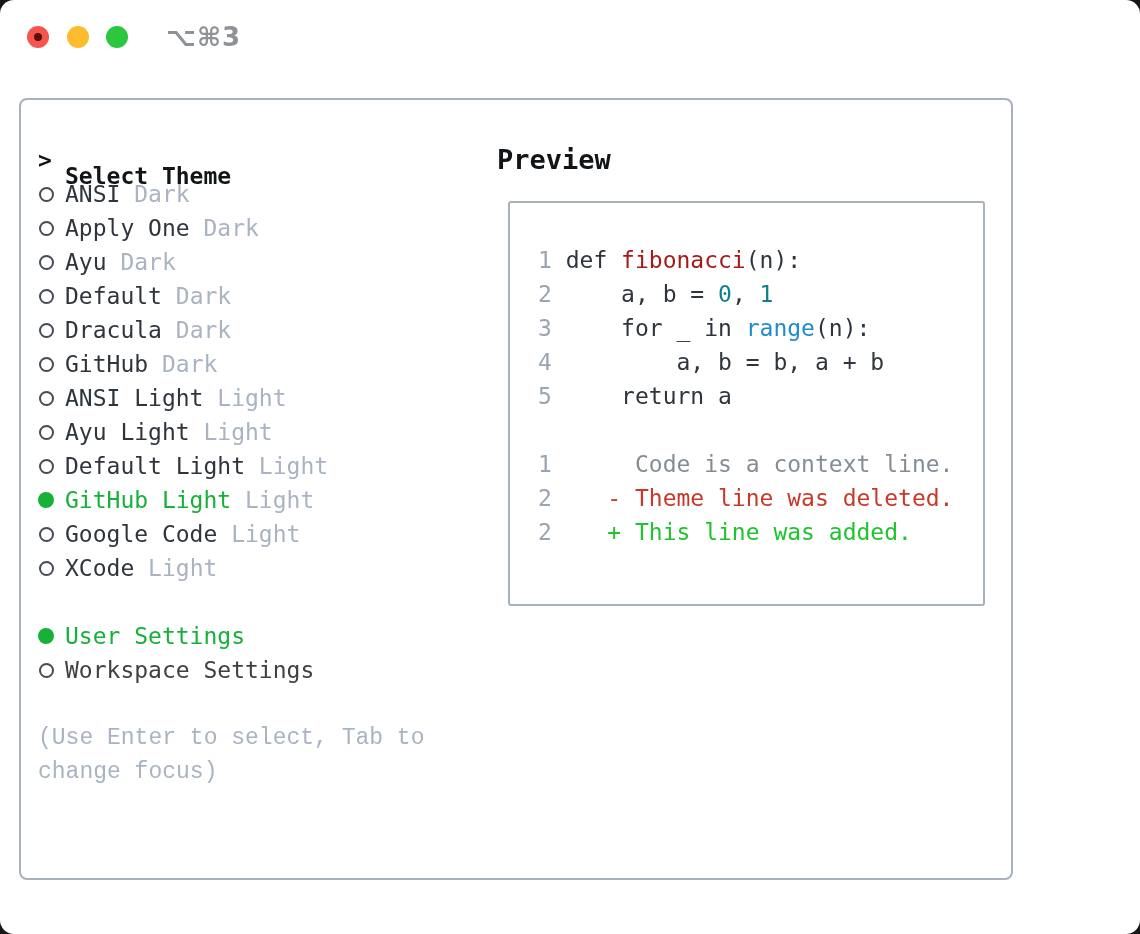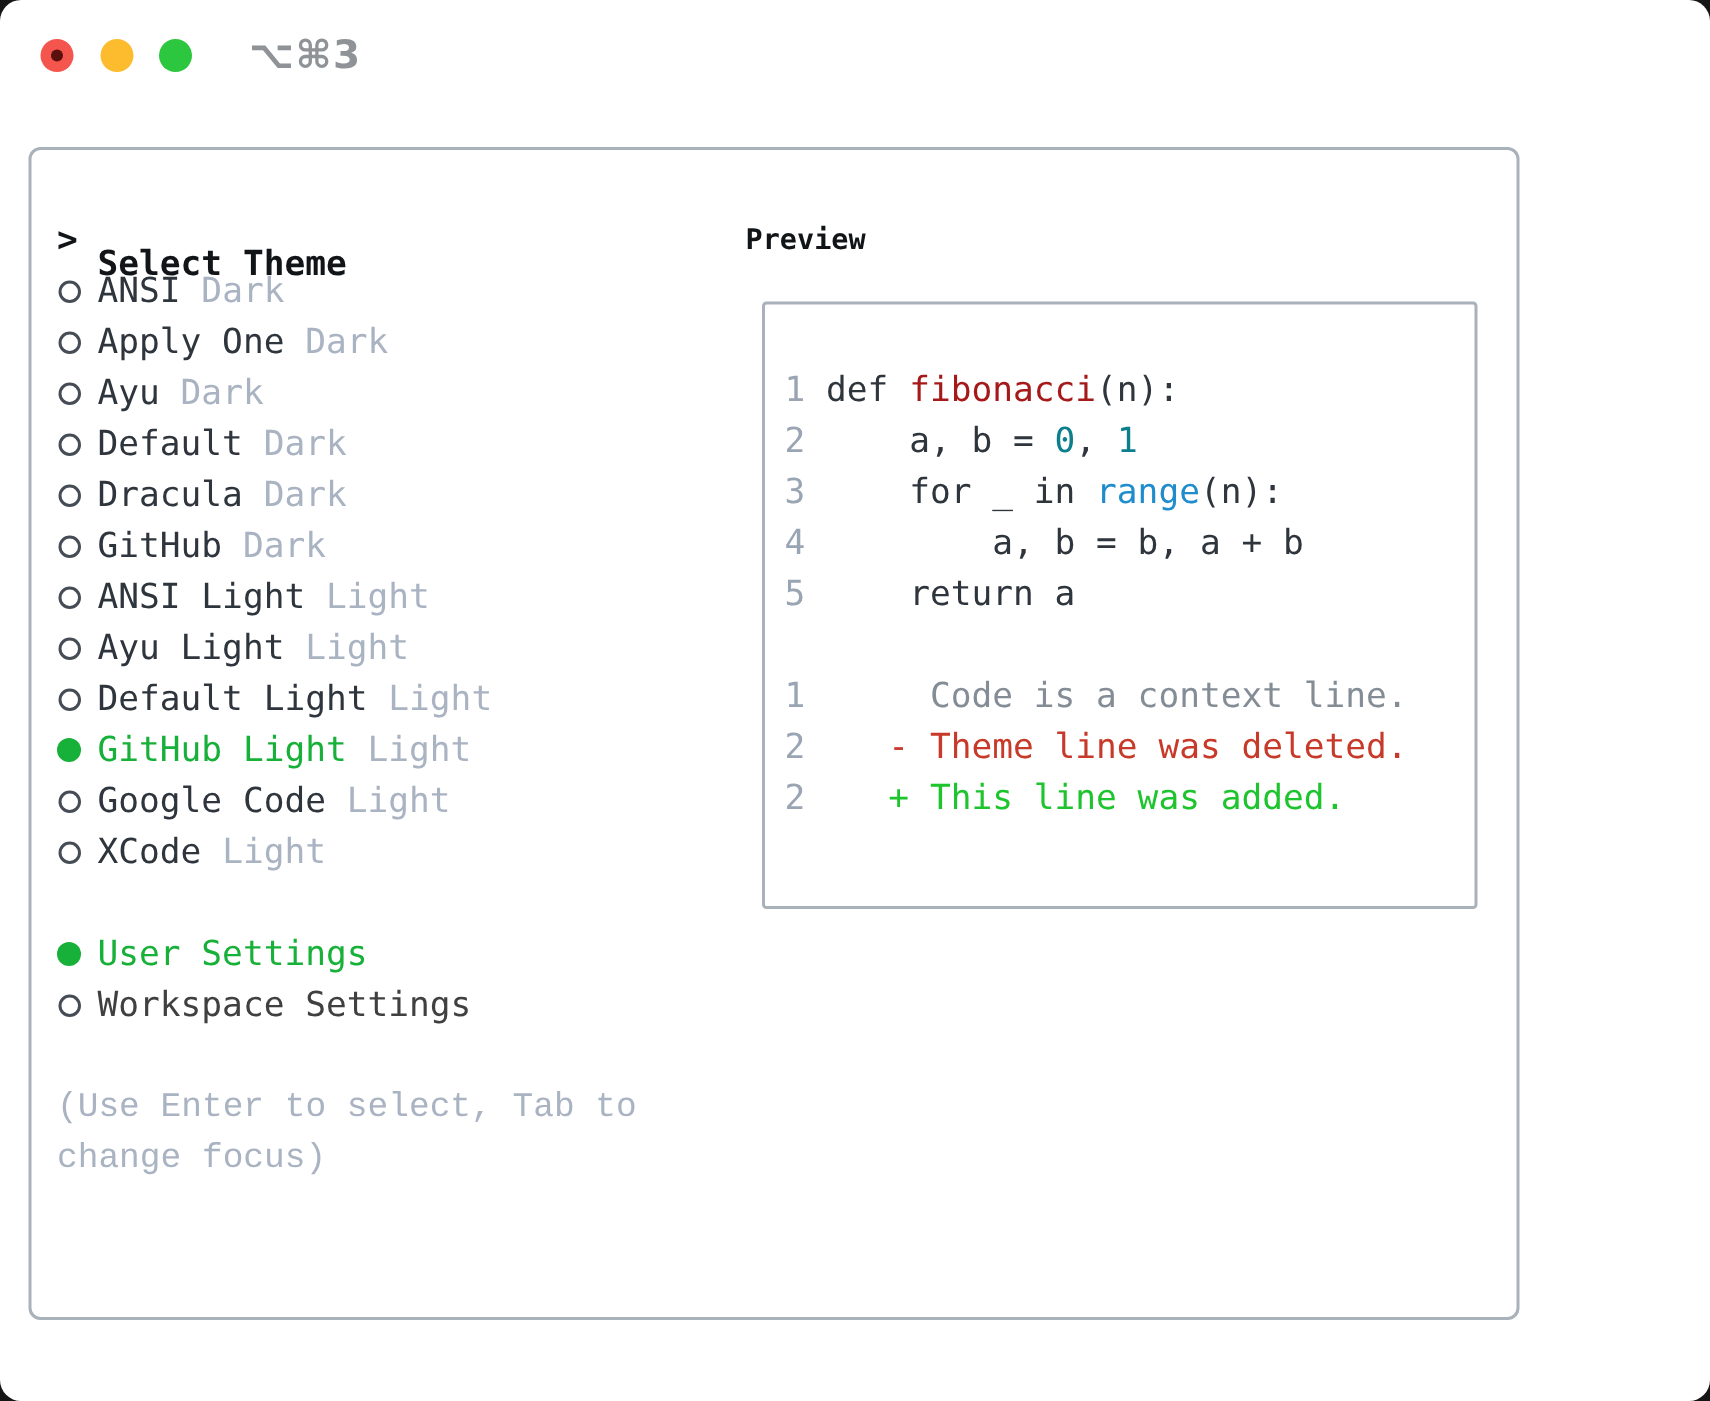--- a/index.html
+++ b/index.html
@@ -61,28 +61,28 @@
   .radio.sel { width: 16px; height: 16px; border: none; background: var(--selection-green); margin-left: 0; }
   .t-name { color: var(--text-primary); }
   .t-name.sel { color: var(--selection-green); }
   .t-variant { color: var(--text-muted); }
   .apply-label { color: #404040; }
   .apply-label.sel { color: var(--selection-green); }
   .hint-row { height: 34px; line-height: 34px; color: var(--text-muted); white-space: pre; font-family: Liberation Mono, monospace; }
   
   .preview-title {
     position: absolute; left: 476px; top: 43px; height: 34px; line-height: 34px;
-    font-size: 19px; font-weight: 700; color: #111518;
+    font-size: 27px; font-weight: 700; color: #111518;
   }
   .preview-box {
     position: absolute; left: 487px; top: 101px;
     width: 477px; height: 405px;
     border: 2px solid #a9b1ba; border-radius: 3px;
     box-sizing: border-box;
-    padding: 40px 0 0 13px; overflow: hidden;
+    padding: 40px 0 0 28px; overflow: hidden;
   }
   .code-line { height: 34px; line-height: 34px; font-size: 23px; white-space: pre; }
   .tk-ln      { color: var(--line-number-gray); }
   .tk-plain   { color: var(--text-primary); }
   .tk-function{ color: var(--function-red); }
   .tk-number  { color: var(--number-teal); }
   .tk-builtin { color: var(--builtin-blue); }
   .tk-context { color: var(--context-gray); }
   .tk-deleted { color: var(--deleted-red); }
   .tk-added   { color: var(--added-green); }

